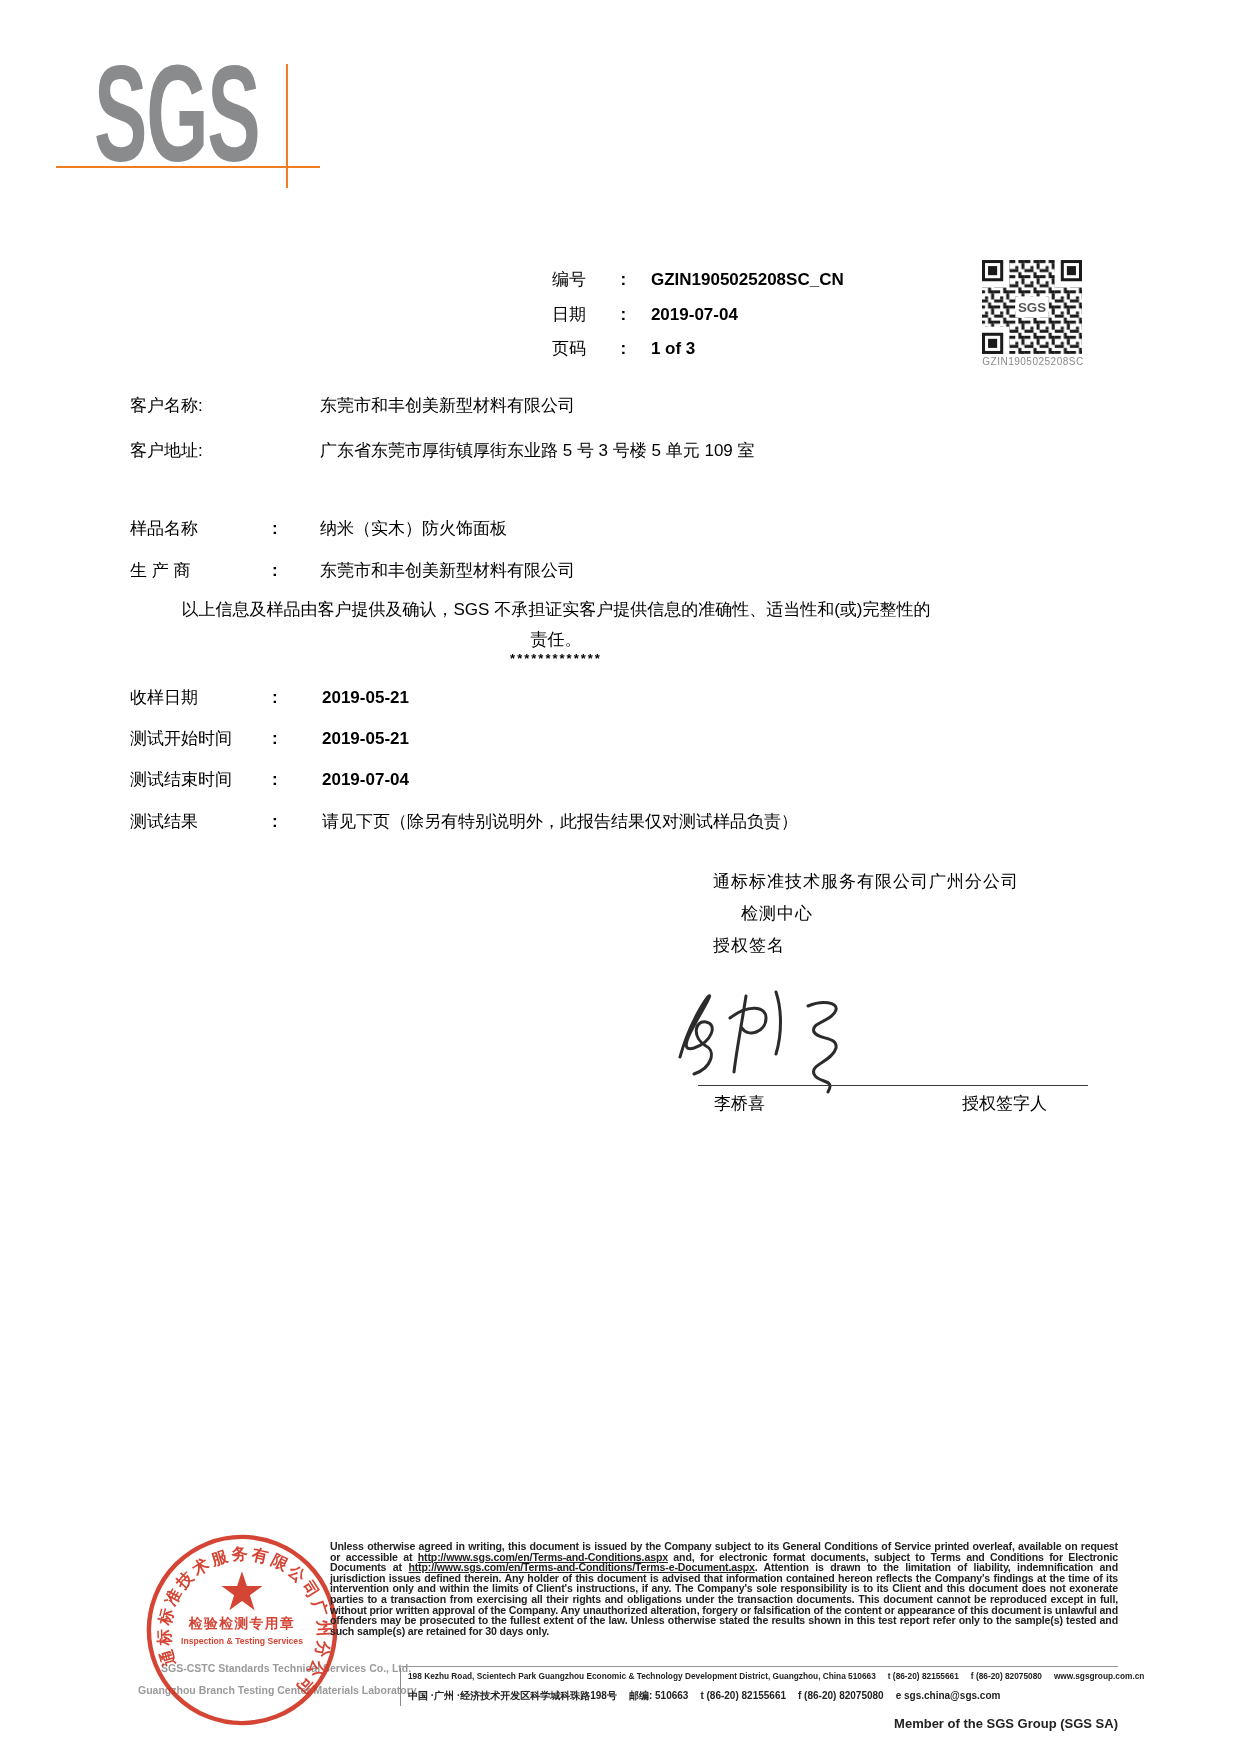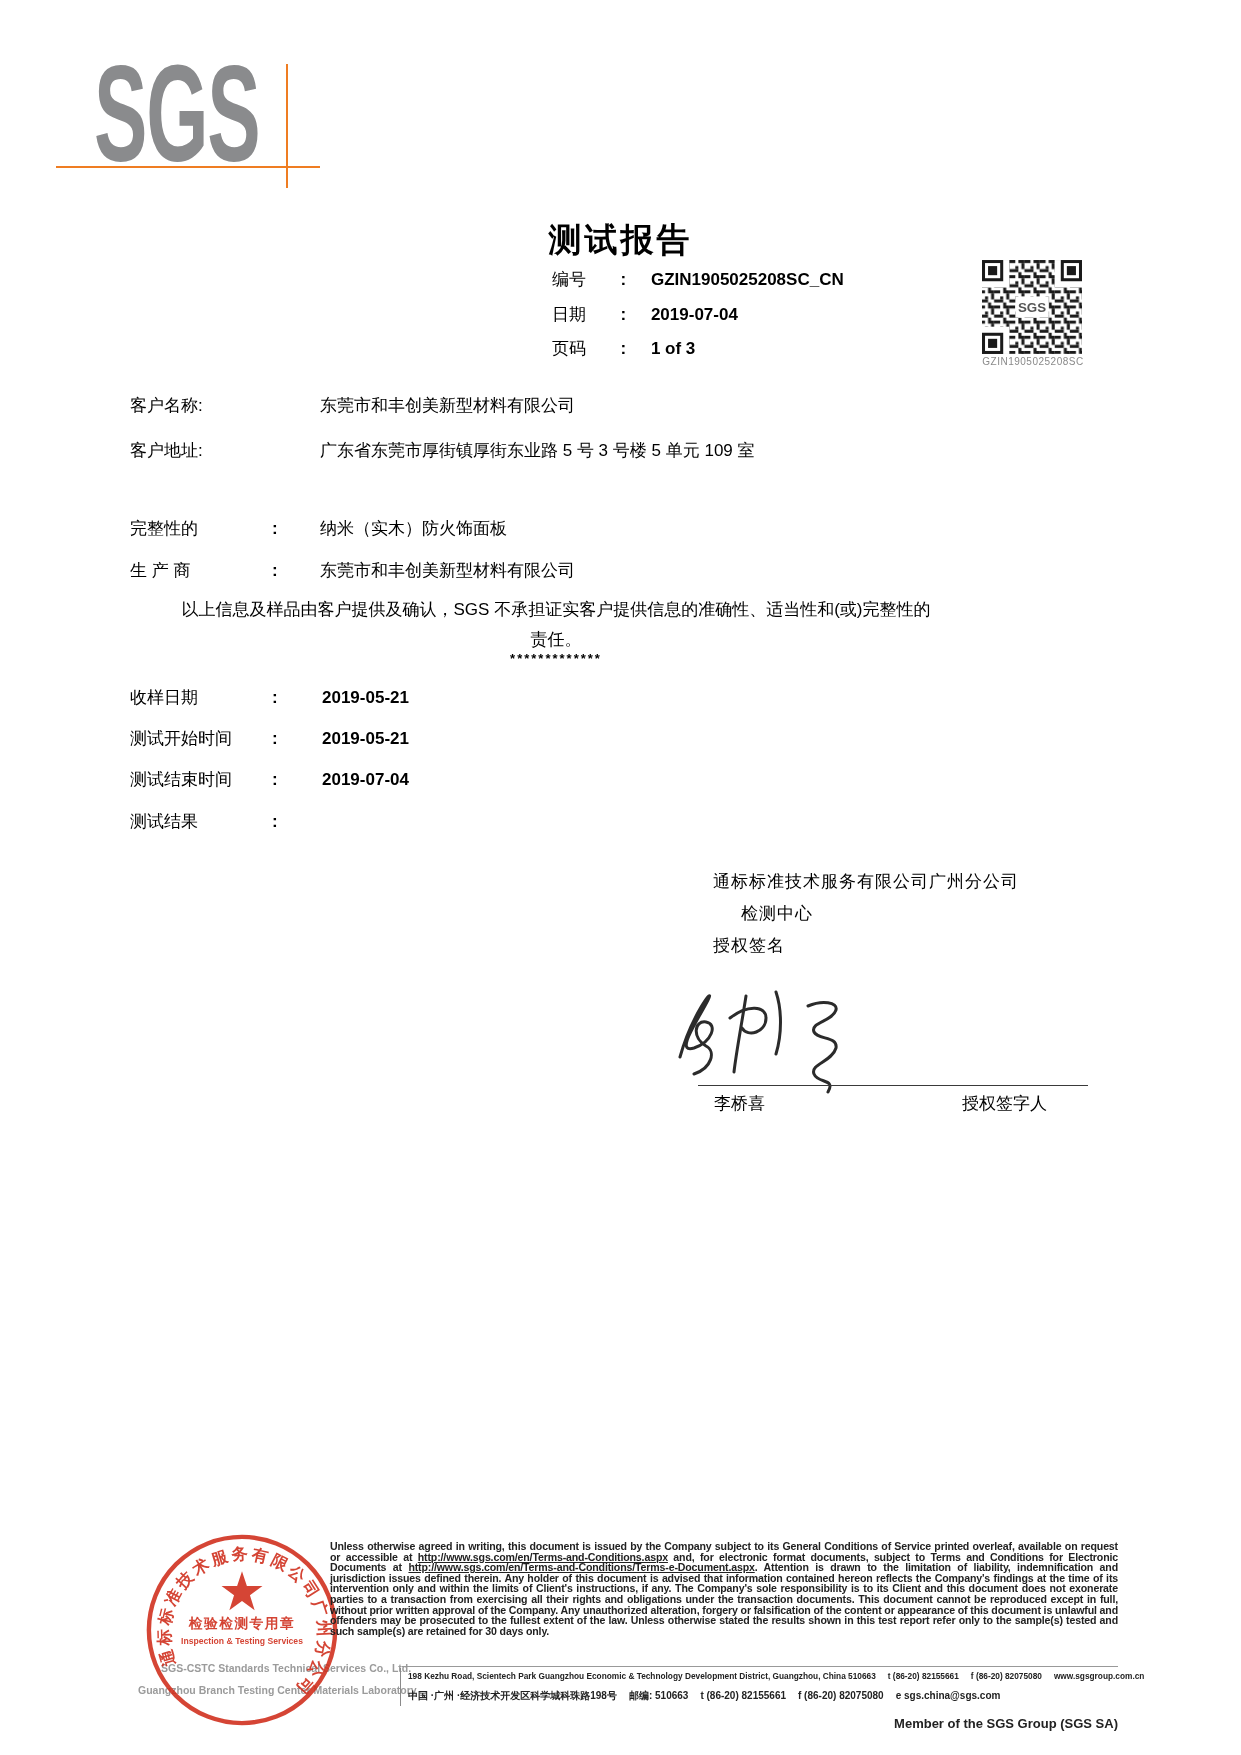--- a/index.html
+++ b/index.html
@@ -34,21 +34,20 @@
 </style>
 </head>
 <body>
 
 <div class="page">
 
   <div class="abs logo" style="left:94px;top:44px;">SGS</div>
   <div class="abs oline" style="left:56px;top:166px;width:264px;height:2px;"></div>
   <div class="abs oline" style="left:286px;top:64px;width:2px;height:124px;"></div>
 
-  <div class="abs title" style="left:0;top:218px;">测试报告</div>
 
   <div class="abs" style="left:552px;top:268px;">
     <span class="meta-label">编号</span>
     <span class="meta-colon">:</span>
     <span class="t17 bold">GZIN1905025208SC_CN</span>
   </div>
   <div class="abs" style="left:552px;top:303px;">
     <span class="meta-label">日期</span>
     <span class="meta-colon">:</span>
     <span class="t17 bold">2019-07-04</span>
@@ -90,21 +89,21 @@
     <rect x="11" y="12" width="11" height="7" fill="#fff"></rect>
     <text x="16.5" y="17.3" text-anchor="middle" font-size="4.4" font-weight="bold" fill="#555">SGS</text>
   </svg>
   <div class="abs qr-caption" style="left:968px;top:356px;">GZIN1905025208SC</div>
 
   <div class="abs t17" style="left:130px;top:396px;">客户名称:</div>
   <div class="abs t17" style="left:320px;top:396px;">东莞市和丰创美新型材料有限公司</div>
   <div class="abs t17" style="left:130px;top:441px;">客户地址:</div>
   <div class="abs t17" style="left:320px;top:441px;">广东省东莞市厚街镇厚街东业路 5 号 3 号楼 5 单元 109 室</div>
 
-  <div class="abs t17" style="left:130px;top:519px;">完整性的</div>
+  <div class="abs t17" style="left:130px;top:519px;">样品名称</div>
   <div class="abs colon-col" style="left:272px;top:519px;">:</div>
   <div class="abs t17" style="left:320px;top:519px;">纳米（实木）防火饰面板</div>
   <div class="abs t17" style="left:130px;top:561px;">生 产 商</div>
   <div class="abs colon-col" style="left:272px;top:561px;">:</div>
   <div class="abs t17" style="left:320px;top:561px;">东莞市和丰创美新型材料有限公司</div>
 
   <div class="abs disc" style="left:130px;top:598px;">以上信息及样品由客户提供及确认，SGS 不承担证实客户提供信息的准确性、适当性和(或)完整性的</div>
   <div class="abs disc" style="left:130px;top:628px;">责任。</div>
   <div class="abs stars" style="left:130px;top:651px;">*************</div>
 
@@ -115,20 +114,21 @@
   <div class="abs t17" style="left:130px;top:729px;">测试开始时间</div>
   <div class="abs colon-col" style="left:272px;top:729px;">:</div>
   <div class="abs t17 bold" style="left:322px;top:729px;">2019-05-21</div>
 
   <div class="abs t17" style="left:130px;top:770px;">测试结束时间</div>
   <div class="abs colon-col" style="left:272px;top:770px;">:</div>
   <div class="abs t17 bold" style="left:322px;top:770px;">2019-07-04</div>
 
   <div class="abs t17" style="left:130px;top:812px;">测试结果</div>
   <div class="abs colon-col" style="left:272px;top:812px;">:</div>
+  <div class="abs t17" style="left:322px;top:812px;">请见下页（除另有特别说明外，此报告结果仅对测试样品负责）</div>
 
   <div class="abs t17" style="left:713px;top:872px;letter-spacing:1px;">通标标准技术服务有限公司广州分公司</div>
   <div class="abs t17" style="left:713px;top:904px;letter-spacing:1px;margin-left:28px;">检测中心</div>
   <div class="abs t17" style="left:713px;top:936px;letter-spacing:1px;">授权签名</div>
 
   <svg class="abs" style="left:650px;top:962px;" width="250" height="135" viewBox="0 0 250 135">
     <g fill="none" stroke="#2b2b2b" stroke-width="3" stroke-linecap="round" stroke-linejoin="round">
       <path d="M30,95 C42,52 66,22 58,38 C48,58 24,92 44,86 C62,80 68,62 56,60 C44,58 42,76 56,84 C66,89 62,106 44,112"></path>
       <path d="M96,34 C92,60 86,92 84,110"></path>
       <path d="M80,56 C98,42 116,44 116,56 C116,70 98,76 92,66"></path>

